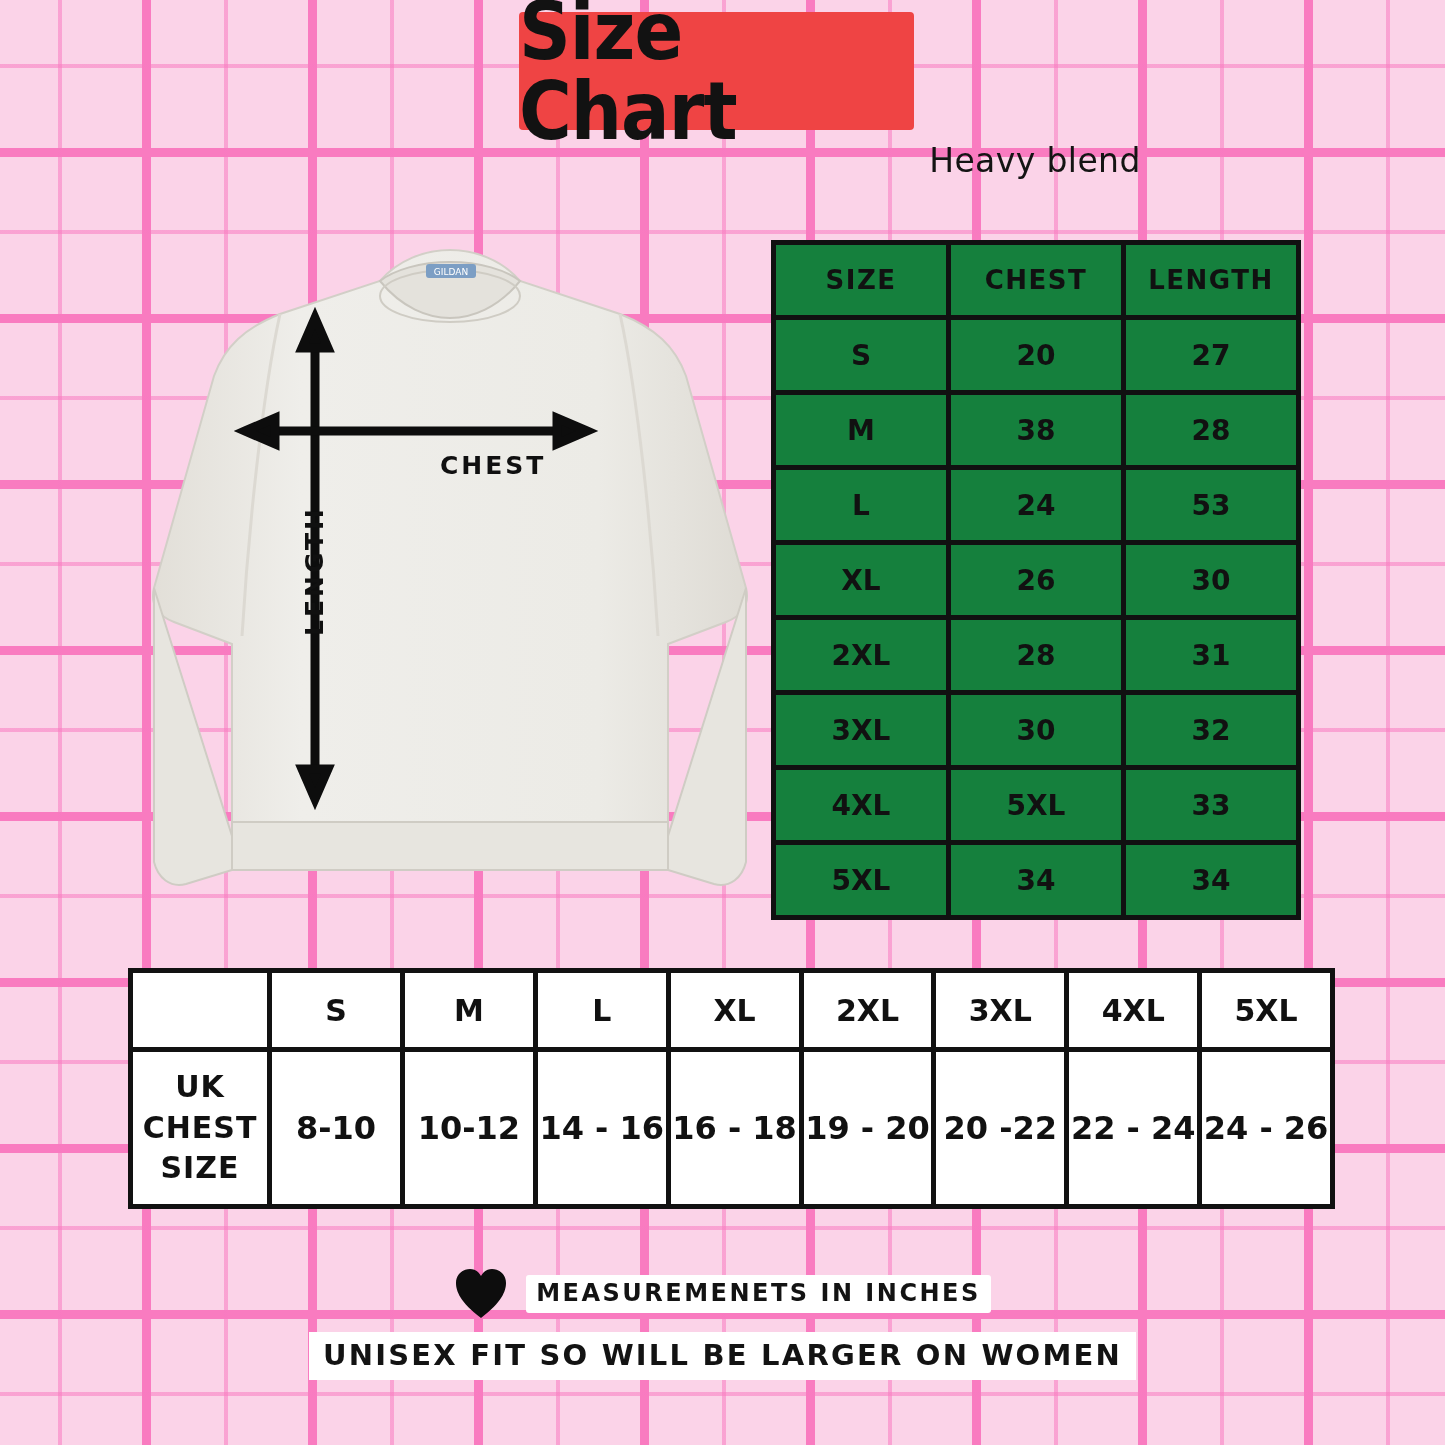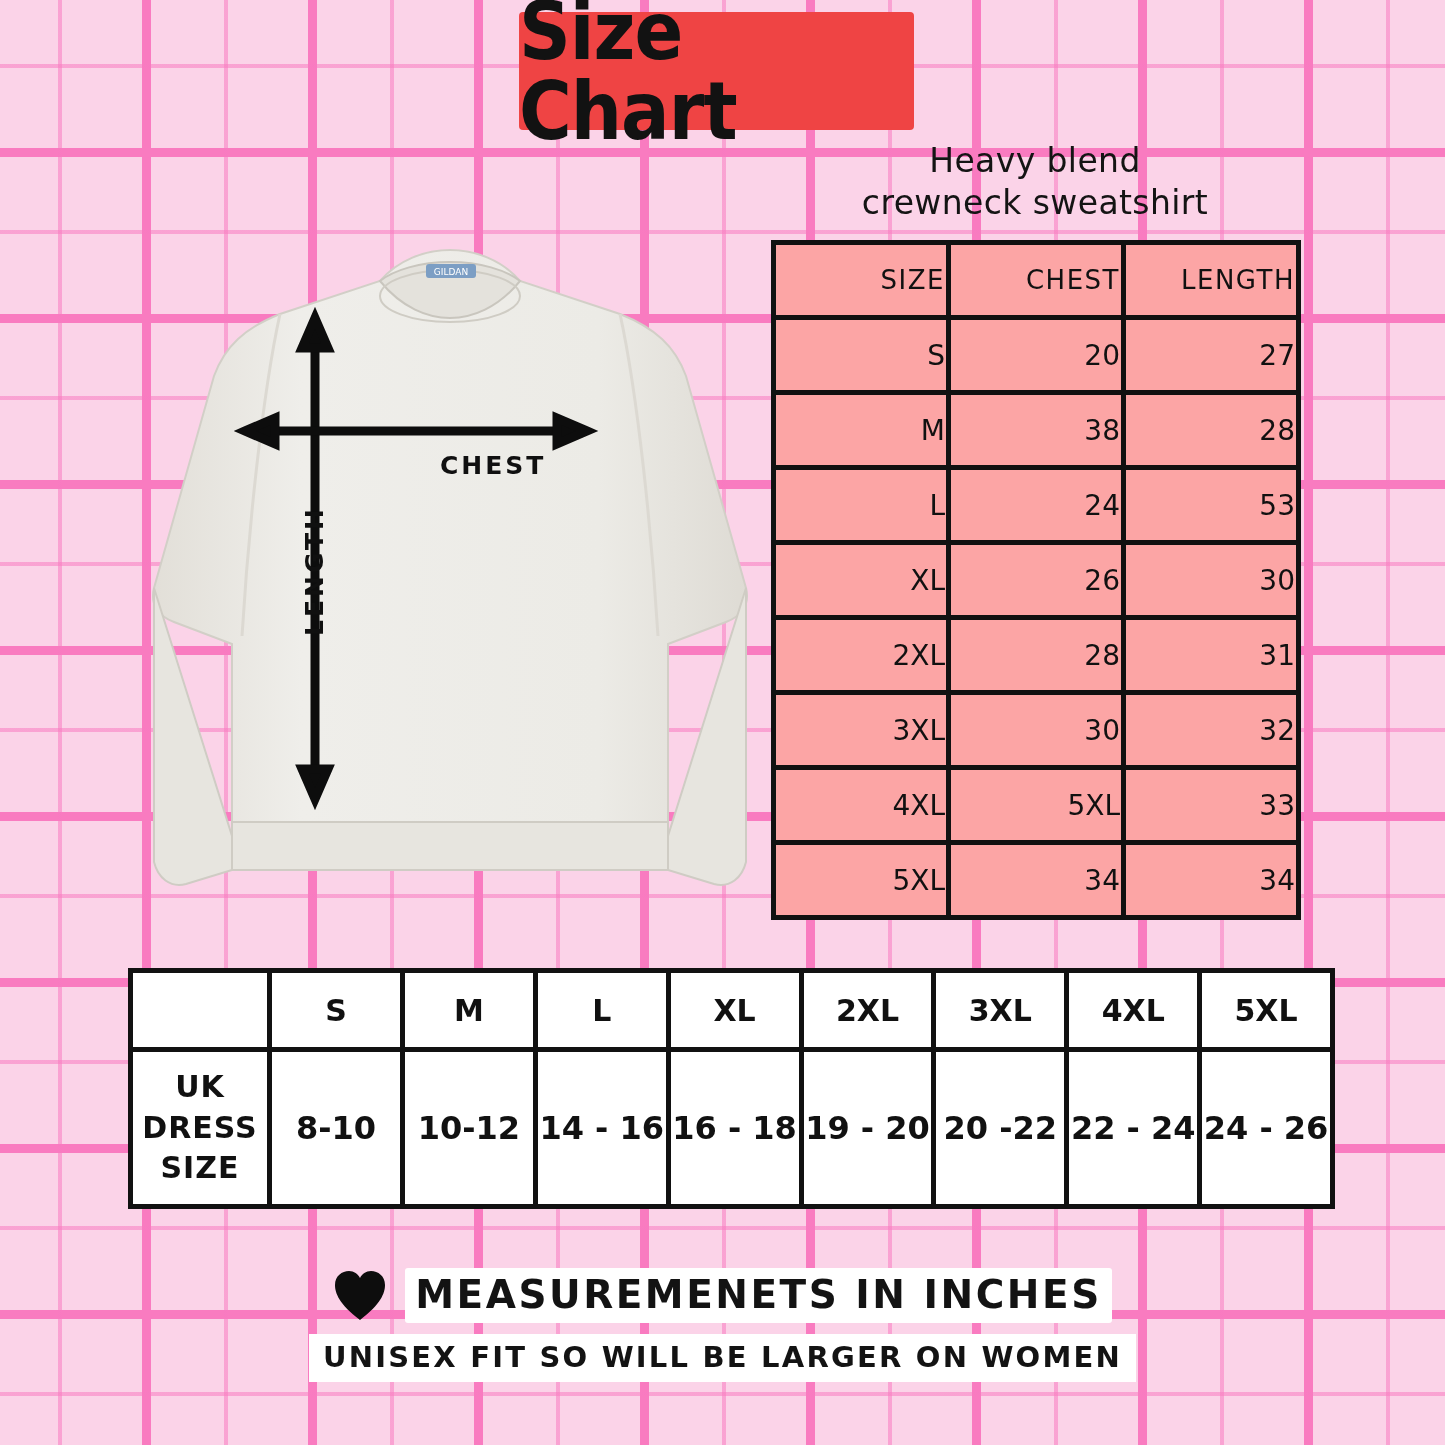--- a/index.html
+++ b/index.html
@@ -80,27 +80,27 @@
     left: 771px;
     top: 240px;
     width: 530px;
     border-collapse: collapse;
     background: #ffffff;
     table-layout: fixed;
   }
   #size-table td, #size-table th {
     border: 5px solid #111111;
     height: 68px;
-    text-align: right;
+    text-align: center;
     vertical-align: middle;
     font-family: "DejaVu Sans", sans-serif;
-    font-weight: normal;
+    font-weight: bold;
     font-size: 28px;
     color: #111111;
-    background: #fca5a5;
+    background: #15803d;
   }
   #size-table th {
     font-size: 26px;
     letter-spacing: 1.5px;
   }
 
   
   #uk-table {
     position: absolute;
     left: 128px;
@@ -139,21 +139,21 @@
     display:inline-flex;
     align-items:center;
     gap: 18px;
   }
   #footer-line1 {
     background: #ffffff;
     display: inline-block;
     padding: 4px 10px 6px 10px;
     font-family: "DejaVu Sans", sans-serif;
     font-weight: bold;
-    font-size: 39px;
+    font-size: 24px;
     letter-spacing: 2.5px;
     color: #131313;
     border-radius: 3px;
   }
   #heart-icon {
     width: 54px;
     height: 52px;
     display: inline-block;
     position: relative;
   }
@@ -200,21 +200,20 @@
 <body>
 
 <div id="bg-grid"></div>
 
 <div id="title-box">
   <span id="title-text">Size Chart</span>
 </div>
 
 <div id="subtitle">
   <div>Heavy blend</div>
-  <div>crewneck sweatshirt</div>
 </div>
 
 <div id="sweatshirt">
   <svg width="600" height="680" viewBox="0 0 600 680">
     <defs>
       <linearGradient id="shade" x1="0" y1="0" x2="1" y2="0">
         <stop offset="0%" stop-color="#e2dfd8"></stop>
         <stop offset="25%" stop-color="#efeeea"></stop>
         <stop offset="75%" stop-color="#ecebe6"></stop>
         <stop offset="100%" stop-color="#dedbd4"></stop>
@@ -320,21 +319,21 @@
       <th>L</th>
       <th>XL</th>
       <th>2XL</th>
       <th>3XL</th>
       <th>4XL</th>
       <th>5XL</th>
     </tr>
   </thead>
   <tbody>
     <tr>
-      <td class="rowlabel">UK DRESS SIZE</td>
+      <td class="rowlabel">UK CHEST SIZE</td>
       <td>8-10</td>
       <td>10-12</td>
       <td>14 - 16</td>
       <td>16 - 18</td>
       <td>19 - 20</td>
       <td>20 -22</td>
       <td>22 - 24</td>
       <td>24 - 26</td>
     </tr>
   </tbody>

